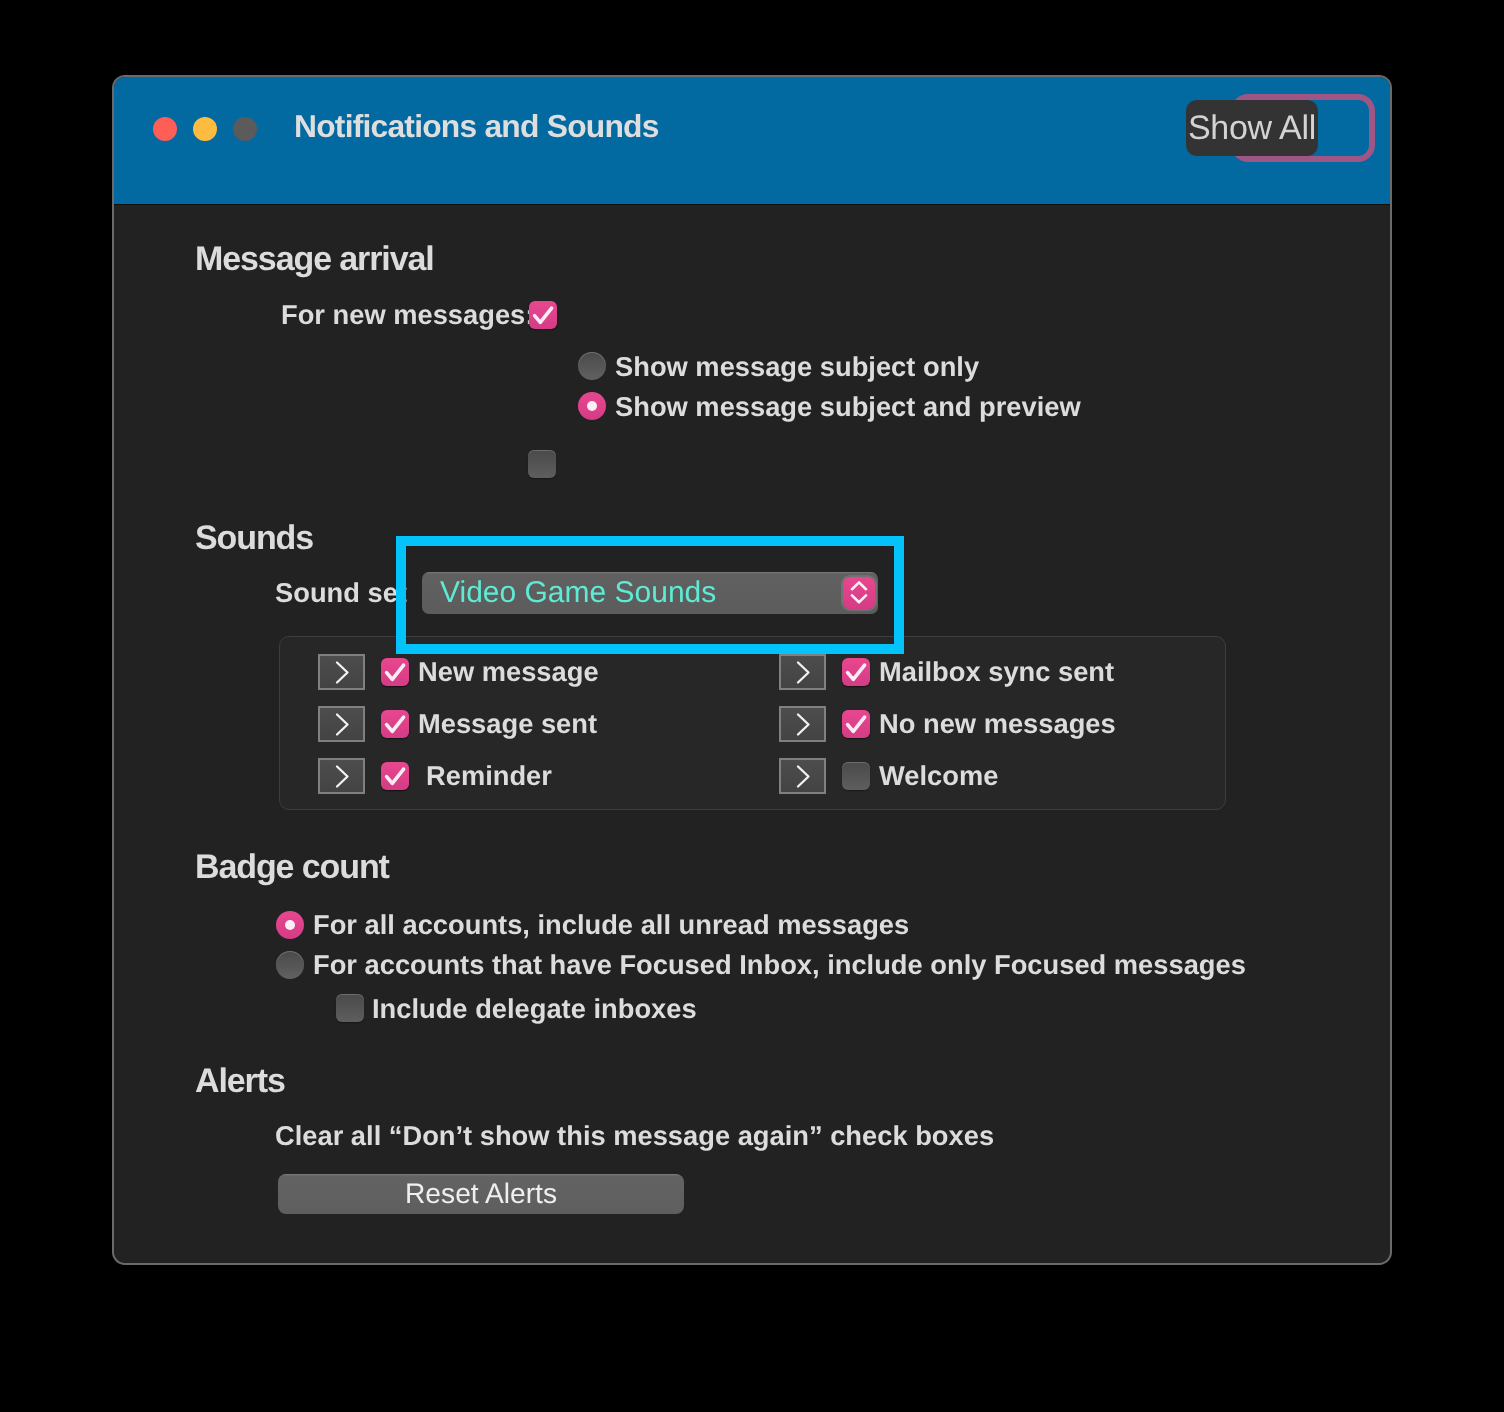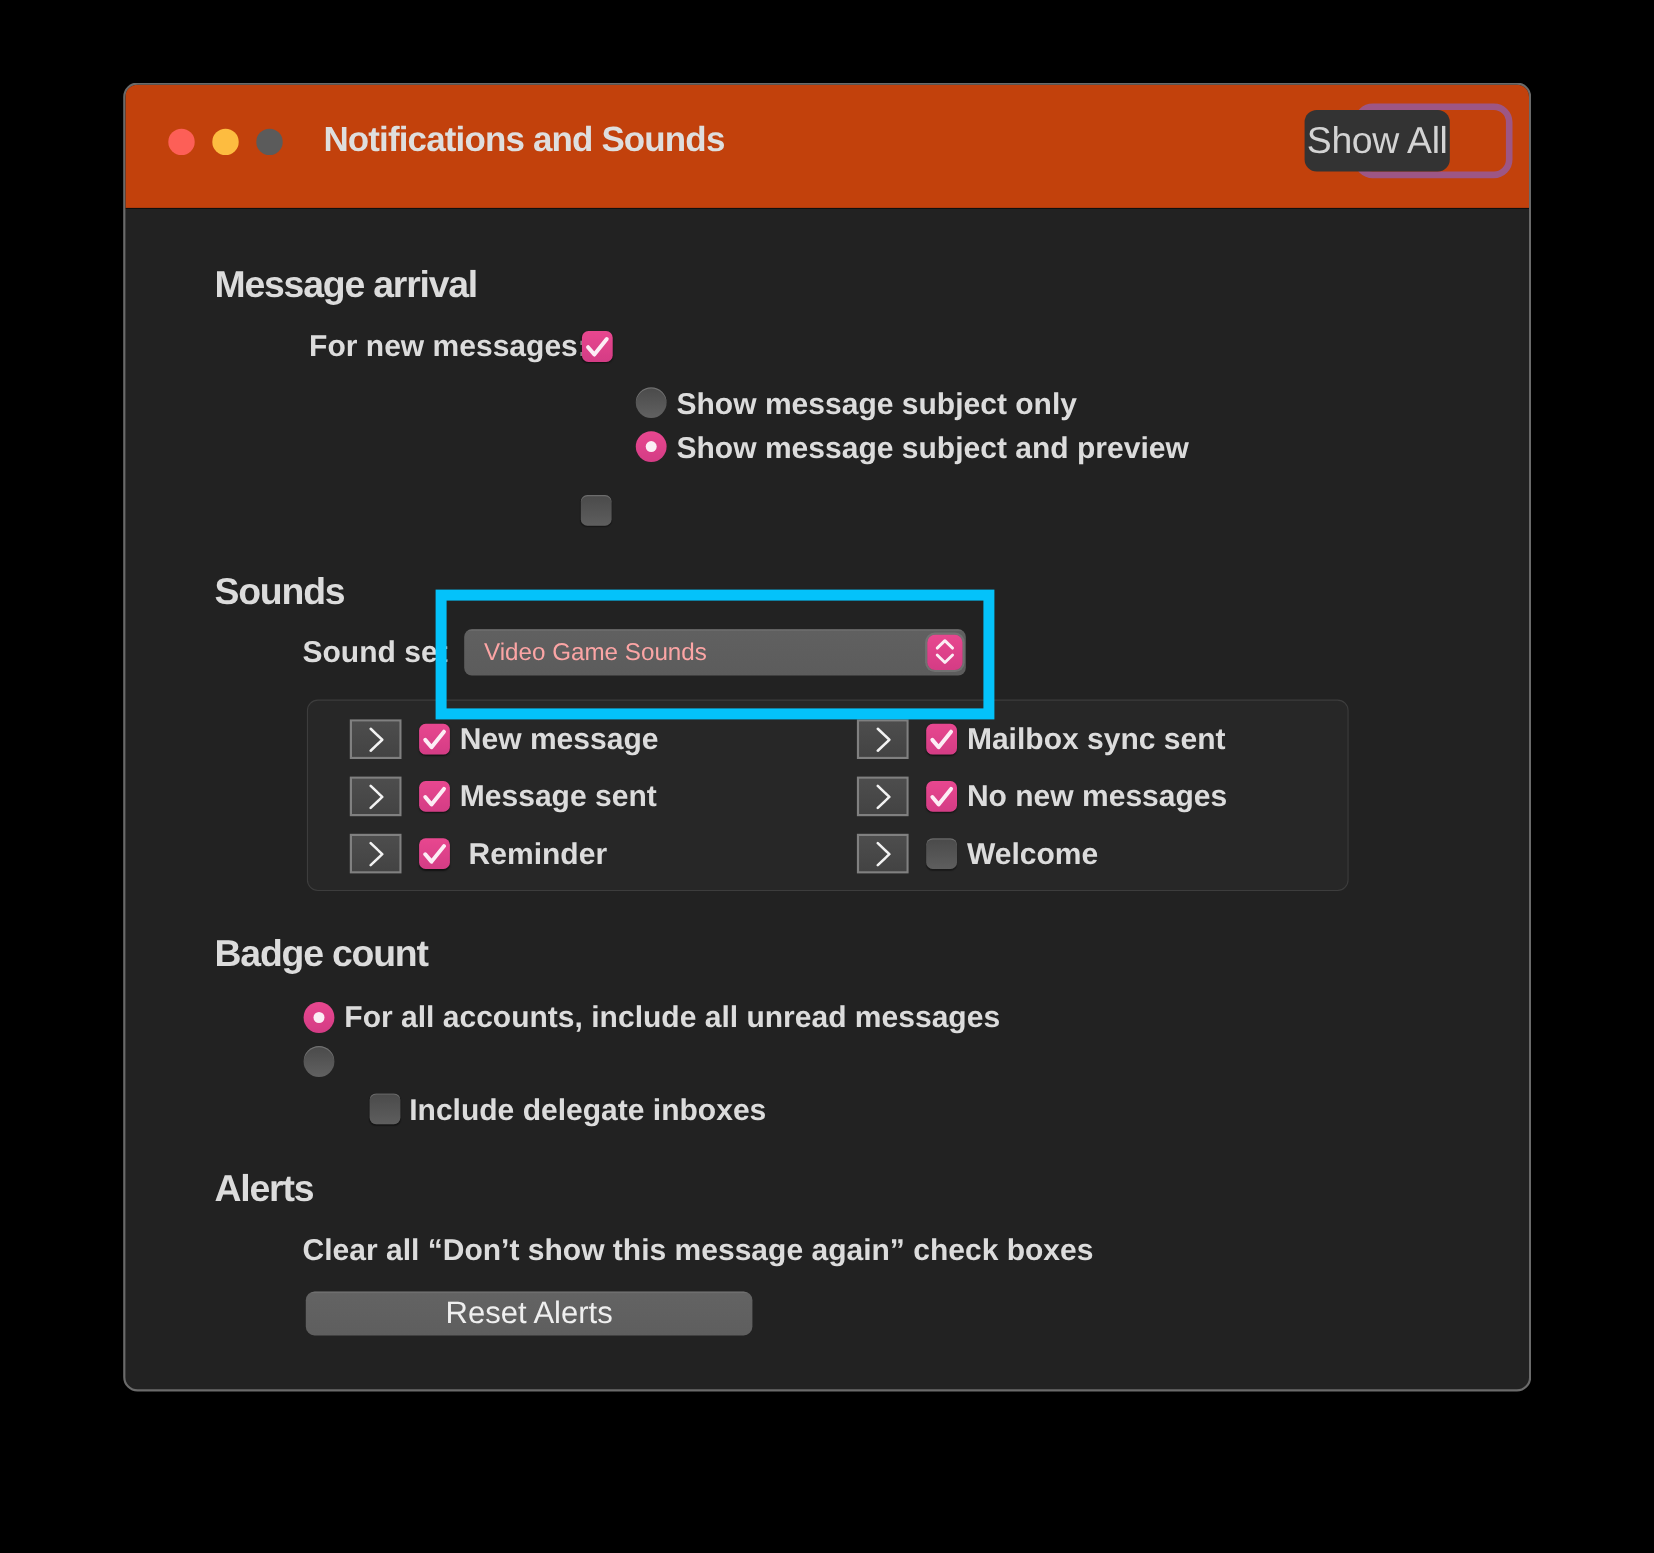--- a/index.html
+++ b/index.html
@@ -18,22 +18,22 @@
     position: absolute;
     left: 112px; top: 75px;
     width: 1280px; height: 1190px;
     background: #222222;
     border-radius: 13px;
     border: 2px solid #6a6a6a;
     overflow: hidden;
   }
   
   .titlebar {
-    position: absolute; left: 0; top: 0; right: 0; height: 113px;
-    background: #c2410c;
+    position: absolute; left: 0; top: 0; right: 0; height: 128px;
+    background: #0369a1;
     border-bottom: 1px solid #0f0f0f;
   }
   .tl { position: absolute; top: 40px; width: 24px; height: 24px; border-radius: 50%; }
   .tl-close { left: 39px;  background: #fd5f57; }
   .tl-min   { left: 79px;  background: #fdbc40; }
   .tl-max   { left: 119px; background: #5b5b5b; }
   .win-title {
     position: absolute; left: 180px; top: 31px;
     font-size: 31.8px; font-weight: bold; color: #dedede;
     line-height: 36px; white-space: nowrap; letter-spacing: -0.78px;
@@ -84,21 +84,21 @@
     border-radius: 50%; background: #fbeef5;
   }
   
   .cyan-ring { position: absolute; border: 10px solid #04c2fa; z-index: 5; }
   .popup {
     position: absolute;
     background: linear-gradient(180deg, #797979 0px, #606060 2px, #5c5c5c 100%);
     border-radius: 7px;
   }
   .popup-label {
-    position: absolute; font-size: 22px; color: #fca5a5;
+    position: absolute; font-size: 30px; color: #5eead4;
     white-space: nowrap; line-height: 31px;
   }
   .popup-chev {
     position: absolute;
     background: linear-gradient(180deg, #e8478f 0%, #d43c85 100%);
     border-radius: 7px;
     box-shadow: 0 0 0 2px rgba(130,130,130,0.55);
   }
   
   .soundbox {
@@ -218,19 +218,20 @@
         </svg>
       </div>
 <div class="cb cb-off" style="left:728px;top:580px"></div>
 <div class="txt" style="left:765px;top:578px">Welcome</div>
 <div class="sec" style="left:81px;top:668px">Badge count</div>
 <div class="rb rb-on" style="left:162px;top:729px">
         <div class="rb-dot"></div>
       </div>
 <div class="txt" style="left:199px;top:727px">For all accounts, include all unread messages</div>
 <div class="rb rb-off" style="left:162px;top:769px"></div>
+<div class="txt" style="left:199px;top:767px">For accounts that have Focused Inbox, include only Focused messages</div>
 <div class="cb cb-off" style="left:222px;top:812px"></div>
 <div class="txt" style="left:258px;top:811px">Include delegate inboxes</div>
 <div class="sec" style="left:81px;top:882px">Alerts</div>
 <div class="txt" style="left:161px;top:938px">Clear all “Don’t show this message again” check boxes</div>
     <div class="resetbtn" style="left:164px;top:992px;width:406px;height:40px">Reset Alerts</div>
   </div>
 </div>
 
 </body></html>

